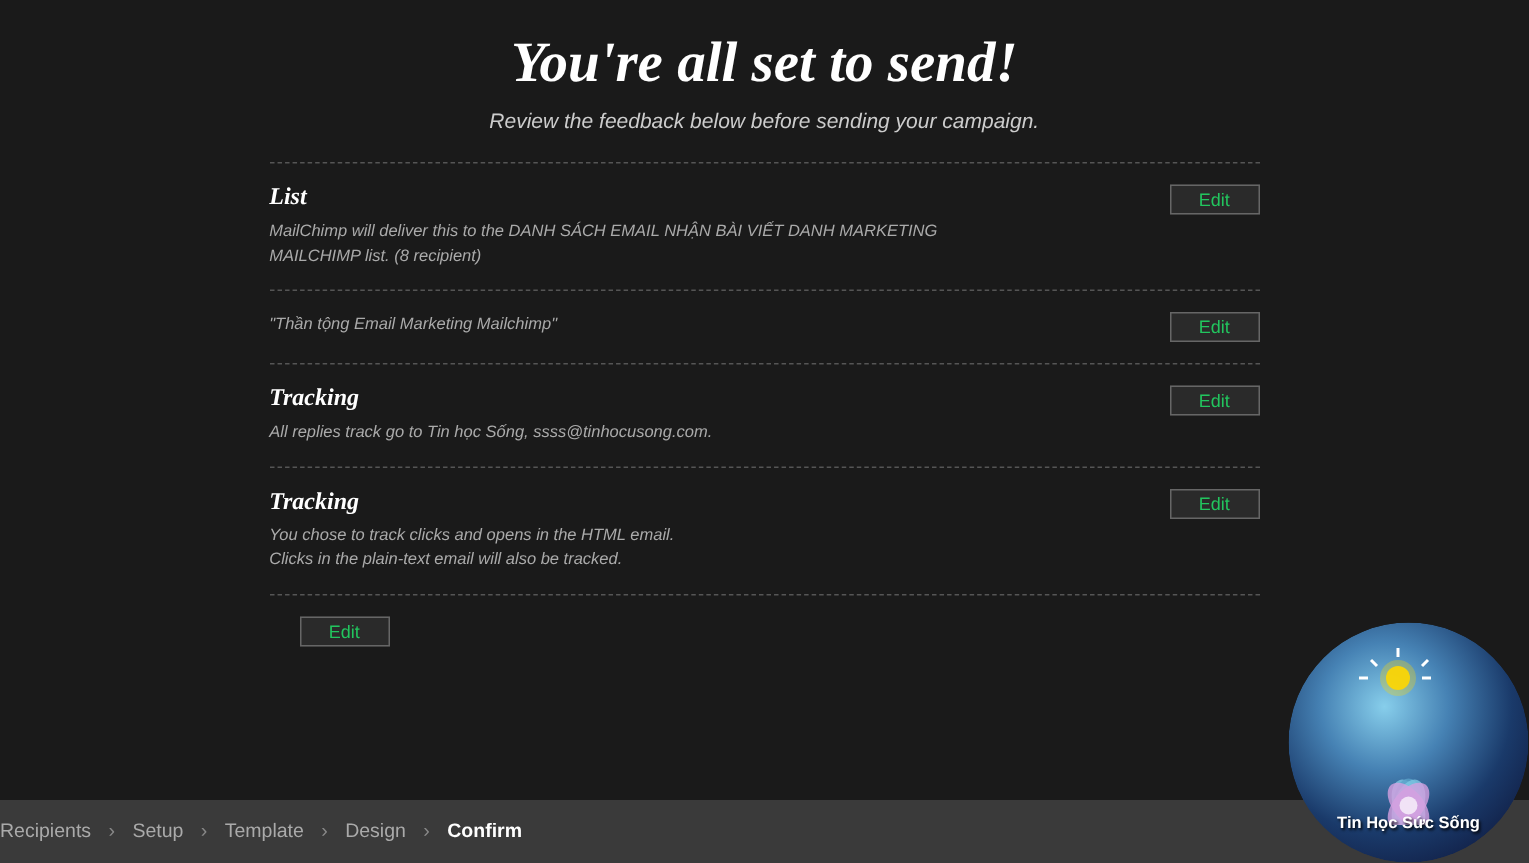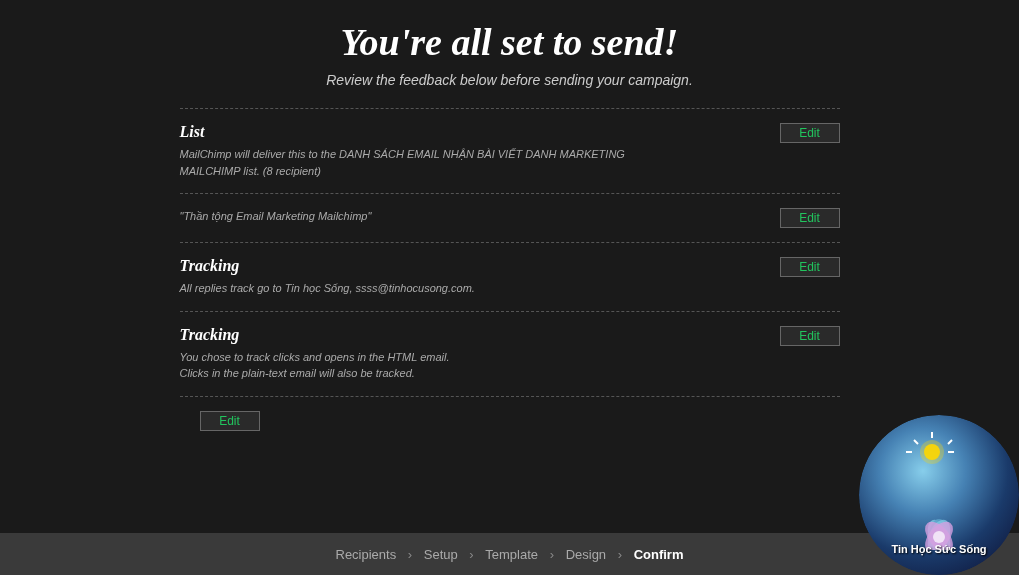--- a/index.html
+++ b/index.html
@@ -77,21 +77,21 @@
     }
 
     .footer-nav {
       position: fixed;
       bottom: 0;
       left: 0;
       width: 1019px;
       background: #3a3a3a;
       padding: 12px 0;
       display: flex;
-      justify-content: center;
+      justify-content: flex-start;
       align-items: center;
       gap: 0;
     }
 
     .nav-item {
       font-size: 13px;
       color: #aaa;
     }
 
     .nav-item.active {

